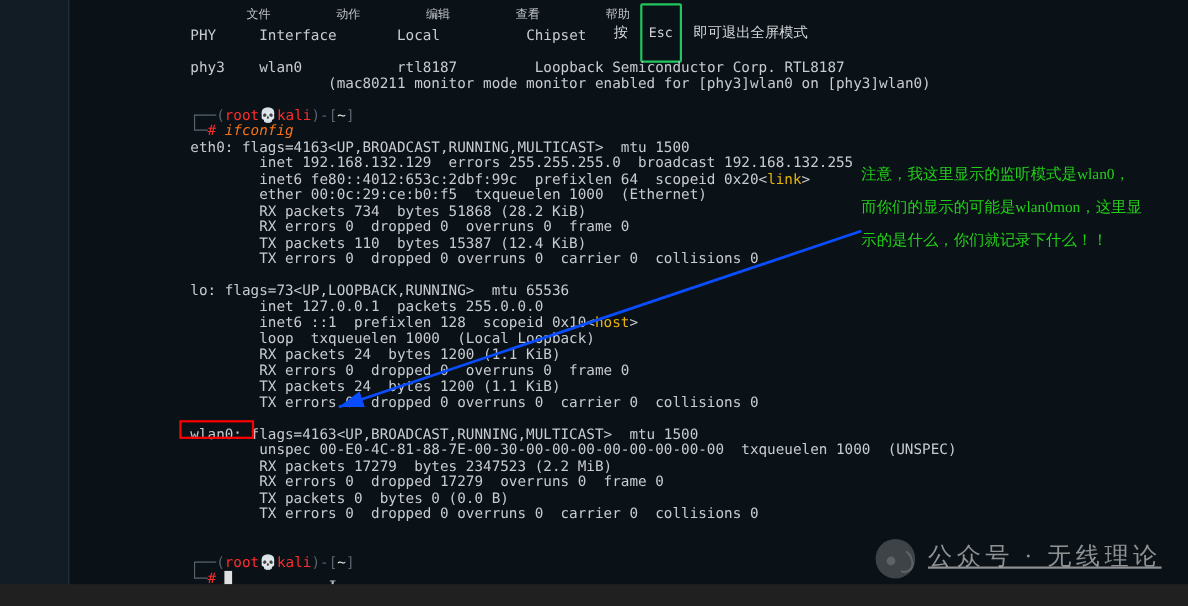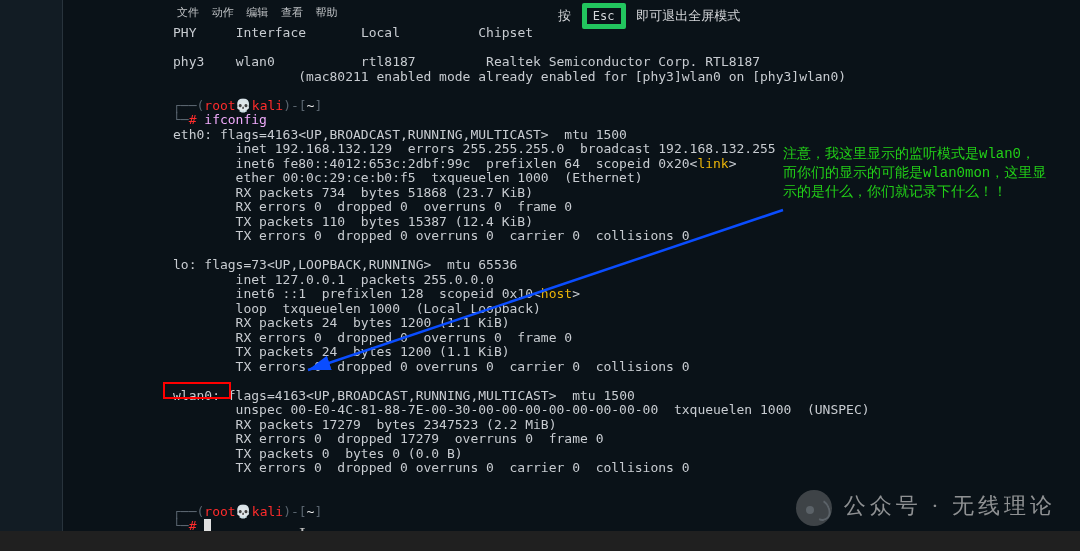--- a/index.html
+++ b/index.html
@@ -30,79 +30,80 @@
     position: absolute;
     left: 0; right: 0; bottom: 0; height: 20px;
     background: #202020;
   }
   .menubar {
     position: absolute;
     left: 114px; top: 5px;
     font-size: 11px;
     color: #bfc2c5;
   }
-  .menubar span { margin-right: 6px; }
+  .menubar span { margin-right: 6px; margin-left: 47px; }
   .fs-hint {
     position: absolute;
     left: 495px; top: 3px;
     font-size: 13px;
     color: #d5d7da;
   }
   .fs-hint .esc-key {
     display: inline-block;
-    border: 5px solid #22c55e;
-    padding: 1px 6px;
+    border: 2px solid #22c55e;
+    padding: 18px 6px;
     border-radius: 2px;
     font-size: 12px;
     margin: 0 3px;
   }
   .term {
     position: absolute;
     left: 110px; top: 26px;
     width: 960px;
     white-space: pre;
     line-height: 14.5px;
     font-size: 13px;
     color: #c8ccd1;
   }
-  .cyan    { color: #f0abfc; }
+  .cyan    { color: #f97316; font-style: italic; }
   .grey    { color: #59646e; }
   .red     { color: #ff2c2c; margin-top: 16px; }
   .skull   { color: #e9e9e9; }
   .white   { color: #e9e9e9; }
   .linkish { color: #eab308; }
   .box {
     border: 2px solid #ff0000;
     position: absolute;
     left: 100px; top: 382px;
     width: 68px; height: 17px;
     box-sizing: border-box;
   }
   .note {
     position: absolute;
     left: 720px; top: 145px;
     color: #22d017;
     font-size: 14px;
-    font-family: Liberation Mono, monospace;
-    line-height: 19px;
+    font-family: Liberation Serif, serif;
+    line-height: 30px;
     white-space: pre;
   }
   .arrow {
     position: absolute;
     left: 230px; top: 200px;
     width: 505px; height: 180px;
     pointer-events: none;
   }
   .wm {
     position: absolute;
     right: 25px; bottom: 25px;
     color: rgba(200,200,200,0.7);
     font-family: "SimSun","Songti SC",serif;
     font-size: 22px;
     letter-spacing: 4px;
+    text-decoration: underline;
   }
   .wm .icon {
     display: inline-block;
     width: 36px; height: 36px;
     border-radius: 50%;
     background: rgba(160,160,160,0.35);
     vertical-align: middle;
     margin-right: 12px;
     position: relative;
   }
@@ -155,30 +156,30 @@
   </div>
 
   <div class="fs-hint">
     <span>按</span>
     <span class="esc-key">Esc</span>
     <span>即可退出全屏模式</span>
   </div>
 
   <div class="term"><span>PHY</span>     <span>Interface</span>       <span>Local</span>          <span>Chipset</span>
 
-<span>phy3</span>    <span>wlan0</span>           <span>rtl8187</span>         <span>Realtek Semiconductor Corp. RTL8187</span>
-                <span>(mac80211 enabled mode already enabled for [phy3]wlan0 on [phy3]wlan0)</span>
+<span>phy3</span>    <span>wlan0</span>           <span>rtl8187</span>         <span>Loopback Semiconductor Corp. RTL8187</span>
+                <span>(mac80211 monitor mode monitor enabled for [phy3]wlan0 on [phy3]wlan0)</span>
 
 <span class="grey">┌──</span><span class="grey">(</span><span class="red">root</span><span class="skull">💀</span><span class="red">kali</span><span class="grey">)-[</span><span class="white">~</span><span class="grey">]</span>
 <span class="grey">└─</span><span class="red">#</span> <span class="cyan">ifconfig</span>
 <span>eth0: flags=4163&lt;UP,BROADCAST,RUNNING,MULTICAST&gt;  mtu 1500</span>
 <span>        inet 192.168.132.129  errors 255.255.255.0  broadcast 192.168.132.255</span>
 <span>        inet6 fe80::4012:653c:2dbf:99c  prefixlen 64  scopeid 0x20&lt;</span><span class="linkish">link</span><span>&gt;</span>
 <span>        ether 00:0c:29:ce:b0:f5  txqueuelen 1000  (Ethernet)</span>
-<span>        RX packets 734  bytes 51868 (23.7 KiB)</span>
+<span>        RX packets 734  bytes 51868 (28.2 KiB)</span>
 <span>        RX errors 0  dropped 0  overruns 0  frame 0</span>
 <span>        TX packets 110  bytes 15387 (12.4 KiB)</span>
 <span>        TX errors 0  dropped 0 overruns 0  carrier 0  collisions 0</span>
 
 <span>lo: flags=73&lt;UP,LOOPBACK,RUNNING&gt;  mtu 65536</span>
 <span>        inet 127.0.0.1  packets 255.0.0.0</span>
 <span>        inet6 ::1  prefixlen 128  scopeid 0x10&lt;</span><span class="linkish">host</span><span>&gt;</span>
 <span>        loop  txqueuelen 1000  (Local Loopback)</span>
 <span>        RX packets 24  bytes 1200 (1.1 KiB)</span>
 <span>        RX errors 0  dropped 0  overruns 0  frame 0</span>

